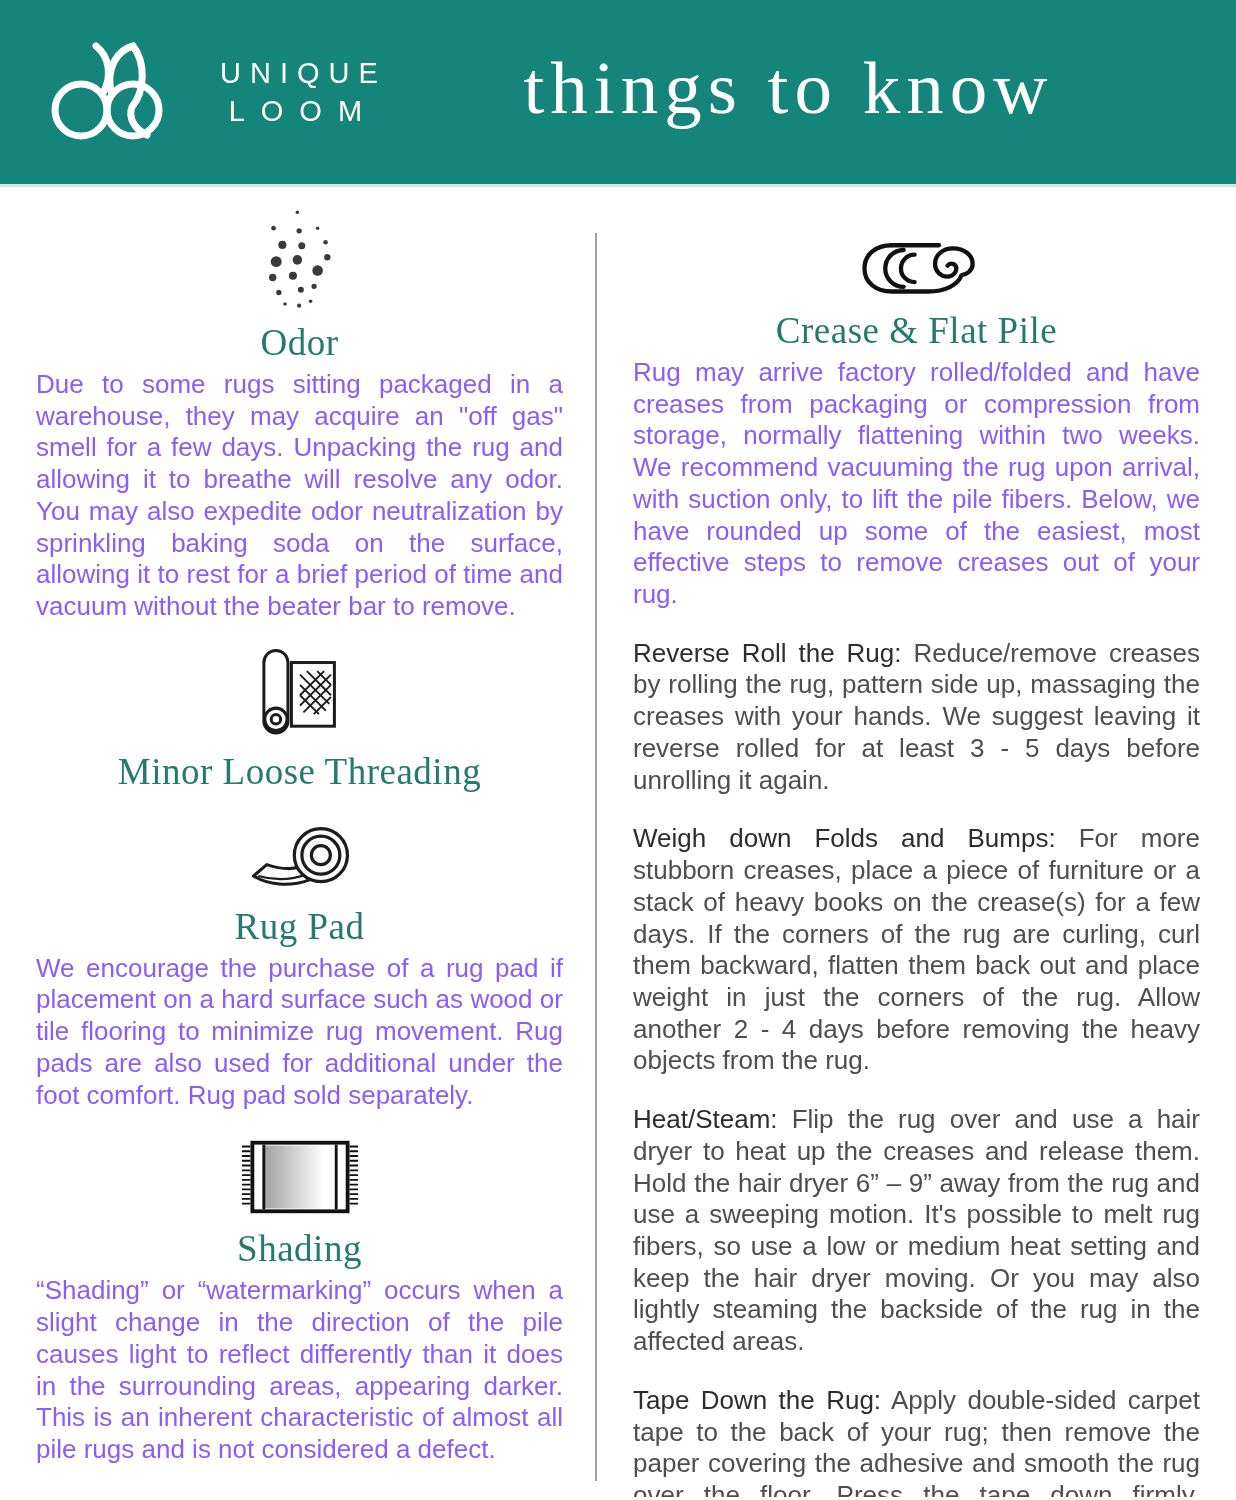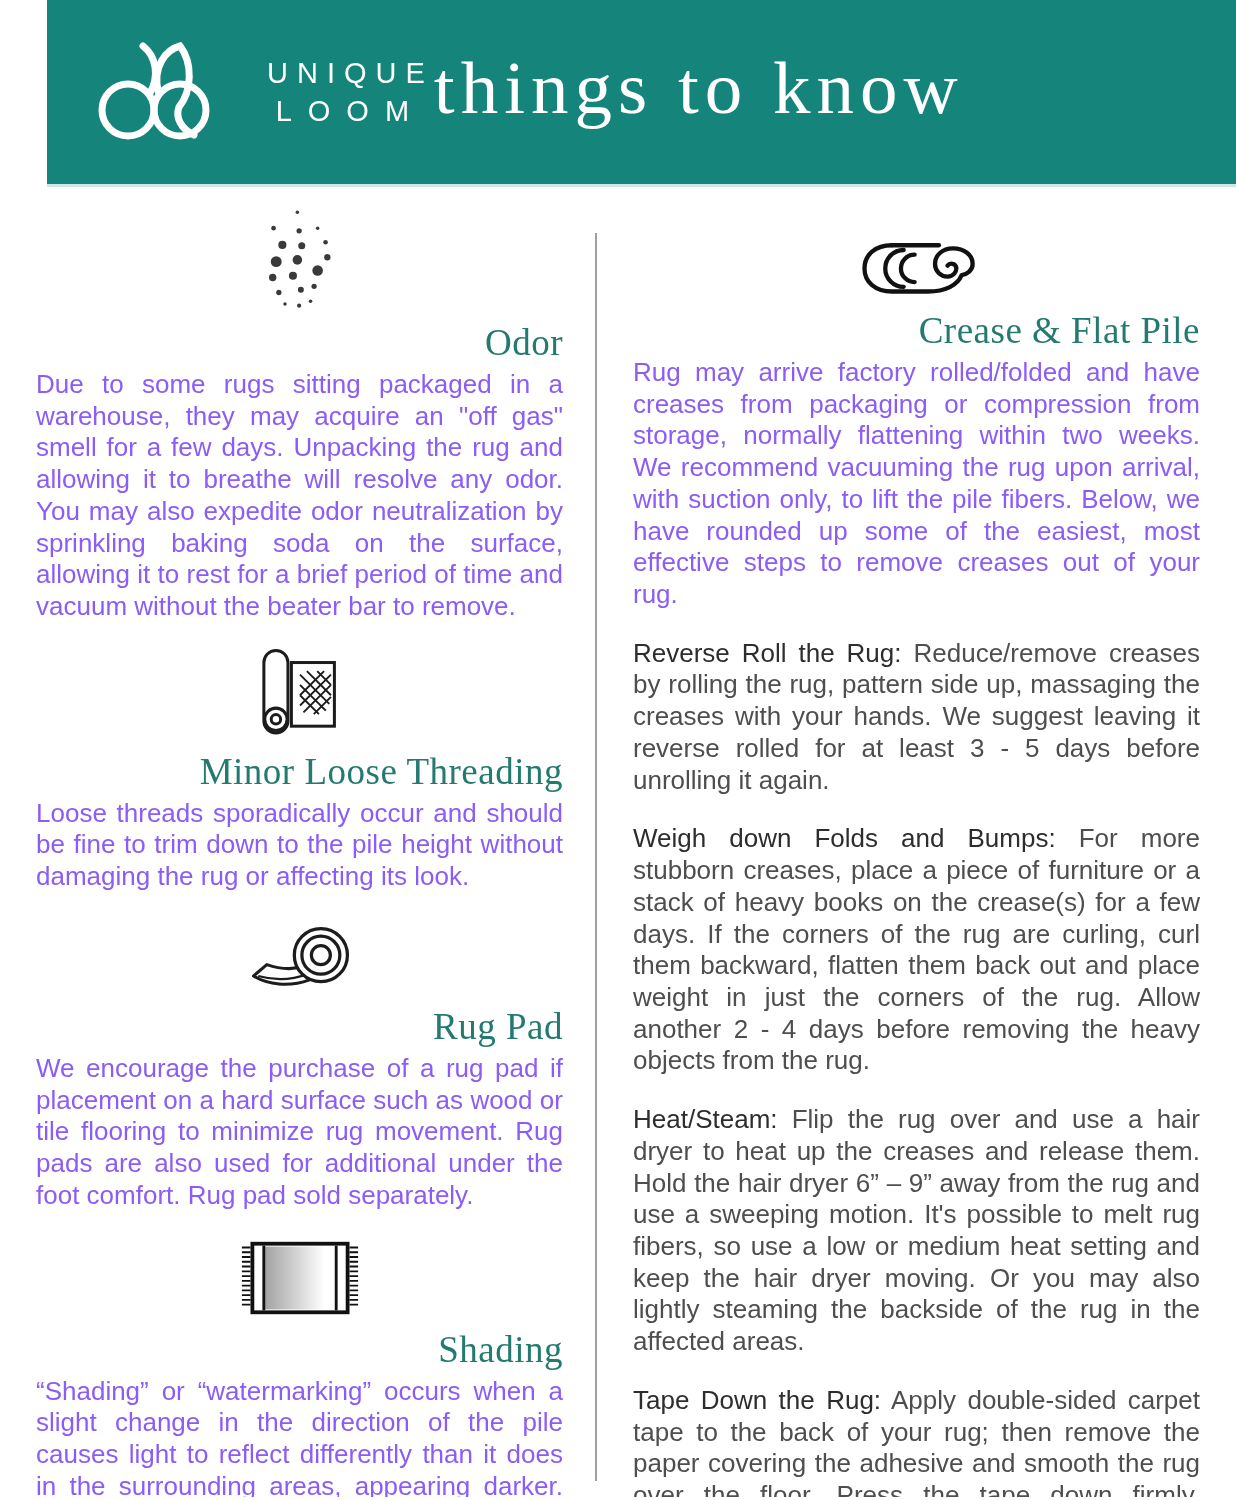--- a/index.html
+++ b/index.html
@@ -12,29 +12,28 @@
     overflow: hidden;
   }
   
   .header {
     height: 187px;
     background: #15847a;
     border-bottom: 3px solid #cde7e4;
     display: flex;
     align-items: center;
     padding: 0 46px 0 44px;
-    margin-left: 47px;
   }
   .logo { display: flex; align-items: center; gap: 24px; }
   .brand { color: #fff; font-size: 29px; line-height: 1.25; text-align: center; }
   .brand .l1 { display: block; letter-spacing: 9px; }
   .brand .l2 { display: block; letter-spacing: 16px; margin-top: 2px; }
   .title {
     flex: 1;
-    text-align: left;
+    text-align: center;
     font-family: "Liberation Serif", serif;
     font-size: 75px;
     letter-spacing: 6px;
     color: #ffffff;
     margin-top: -8px;
     white-space: nowrap;
   }
   
   .content {
     display: flex;
@@ -45,21 +44,21 @@
   .col-left { width: 527px; flex: none; }
   .divider { width: 2px; flex: none; background: #a0a0a0; margin: 46px 0 16px 32px; }
   .col-right { flex: 1; margin-left: 36px; }
 
   .icon-row { display: flex; justify-content: center; }
   .section-heading {
     font-family: "Liberation Serif", serif;
     font-weight: 400;
     font-size: 37px;
     color: #257a70;
-    text-align: right;
+    text-align: center;
     letter-spacing: 0.5px;
     margin: 10px 0 5px;
   }
   .body-text {
     font-size: 26px;
     line-height: 1.22;
     text-align: justify;
     color: #8b5cf6;
     margin: 0;
   }
@@ -137,21 +136,20 @@
           <g stroke="#1c1c1c" stroke-width="2.2">
             <path d="M50 32 L84 66 M50 44 L80 74 M50 56 L72 78 M58 28 L86 56 M70 28 L86 44"></path>
             <path d="M50 56 L78 28 M50 68 L86 32 M54 76 L86 44 M66 78 L86 58"></path>
           </g>
           <rect x="8" y="4" width="28" height="96" rx="14" fill="#ffffff" stroke="#1c1c1c" stroke-width="3.5"></rect>
           <circle cx="22" cy="84" r="13" fill="#ffffff" stroke="#1c1c1c" stroke-width="3.5"></circle>
           <circle cx="22" cy="84" r="5.5" fill="#ffffff" stroke="#1c1c1c" stroke-width="3.5"></circle>
         </svg>
       </div>
       <h2 class="section-heading">Minor Loose Threading</h2>
-      <p class="body-text">Loose threads sporadically occur and should be fine to trim down to the pile height without damaging the rug or affecting its look.</p>
     </div>
 
     <div class="sec-rugpad">
       <div class="icon-row">
         <svg width="108" height="74" viewBox="0 0 112 78">
           <path d="M66 62 C44 70 22 67 7 58 L21 46 C38 52 52 51 64 47" fill="#ffffff" stroke="#1c1c1c" stroke-width="3.2" stroke-linejoin="round"></path>
           <path d="M12 58 C30 63 48 62 64 56" fill="none" stroke="#1c1c1c" stroke-width="2.4"></path>
           <circle cx="78" cy="36" r="28" fill="#ffffff" stroke="#1c1c1c" stroke-width="3.4"></circle>
           <circle cx="78" cy="36" r="20" fill="#ffffff" stroke="#1c1c1c" stroke-width="3.4"></circle>
           <circle cx="78" cy="36" r="10" fill="#ffffff" stroke="#1c1c1c" stroke-width="3.4"></circle>

